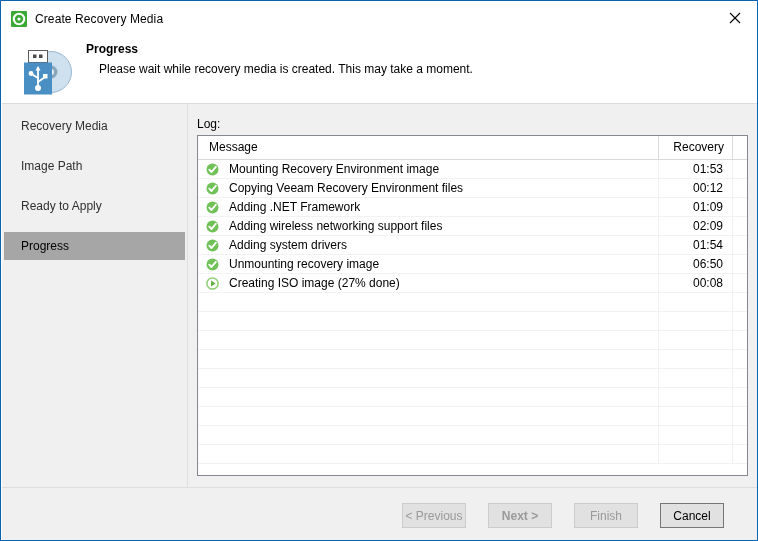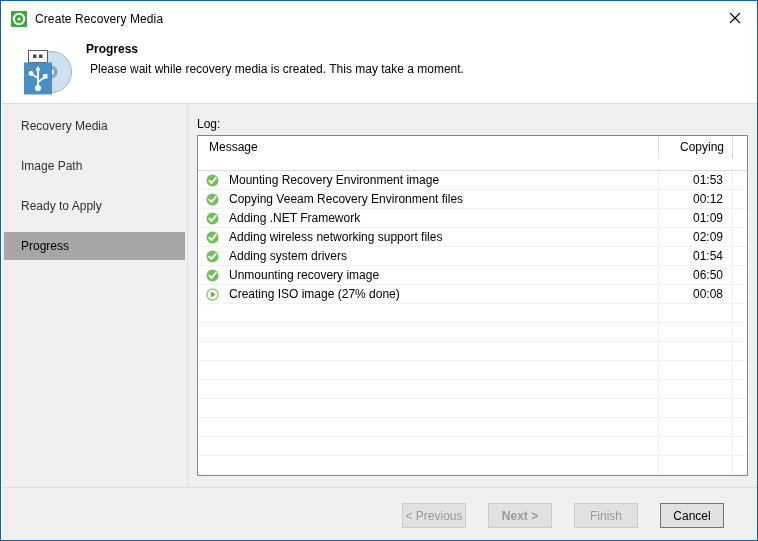--- a/index.html
+++ b/index.html
@@ -73,21 +73,21 @@
   }
   #header-title {
     position: absolute;
     left: 84px; top: 7px;
     font-size: 12px;
     font-weight: bold;
     color: #000000;
   }
   #header-sub {
     position: absolute;
-    left: 88px; top: 27px;
+    left: 97px; top: 27px;
     font-size: 12px;
     color: #000000;
   }
 
   
   #body {
     position: absolute;
     left: 1px; top: 103px;
     width: 756px;
     height: 383px;
@@ -141,21 +141,21 @@
     width: 551px;
     height: 341px;
     box-sizing: border-box;
     border: 1px solid #828790;
     background: #ffffff;
     overflow: hidden;
   }
 
   #log-header {
     position: relative;
-    height: 35px;
+    height: 24px;
     background: #ffffff;
     border-bottom: 1px solid #d9d9d9;
     box-sizing: border-box;
   }
   .hdr-cell {
     position: absolute;
     top: 0;
     height: 23px;
     line-height: 23px;
     font-size: 12px;
@@ -320,21 +320,21 @@
           <span>Progress</span>
         </div>
       </div>
 
     <div id="main">
       <div id="log-label">Log:</div>
 
       <div id="log-box">
         <div id="log-header">
           <div class="hdr-cell hdr-message">Message</div>
-          <div class="hdr-cell hdr-duration">Copying</div>
+          <div class="hdr-cell hdr-duration">Recovery</div>
           <div class="hdr-cell hdr-extra"></div>
         </div>
         <div id="log-rows">
             <div class="log-row">
               <div class="cell-msg">
                 <span style="display: inline-flex; margin-right: 5px;">
                   <svg class="status-icon" width="13" height="13" viewBox="0 0 13 13">
                     <circle cx="6.5" cy="6.5" r="6" fill="#71c159"></circle>
                     <path d="M3.3 6.7 L5.5 9.0 L9.8 3.8" fill="none" stroke="#ffffff" stroke-width="1.9" stroke-linecap="round" stroke-linejoin="round"></path>
                   </svg>

